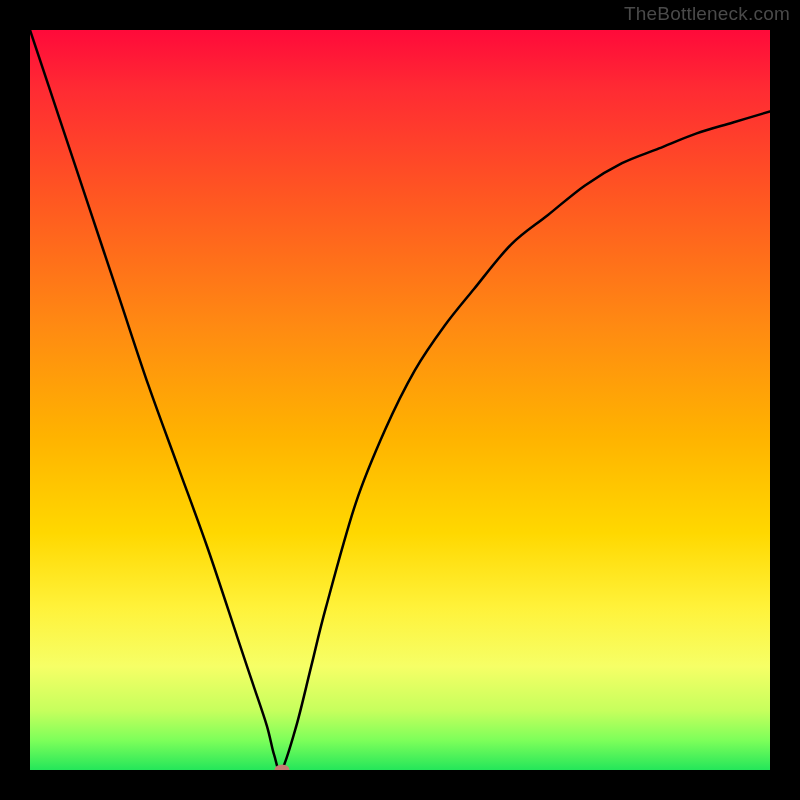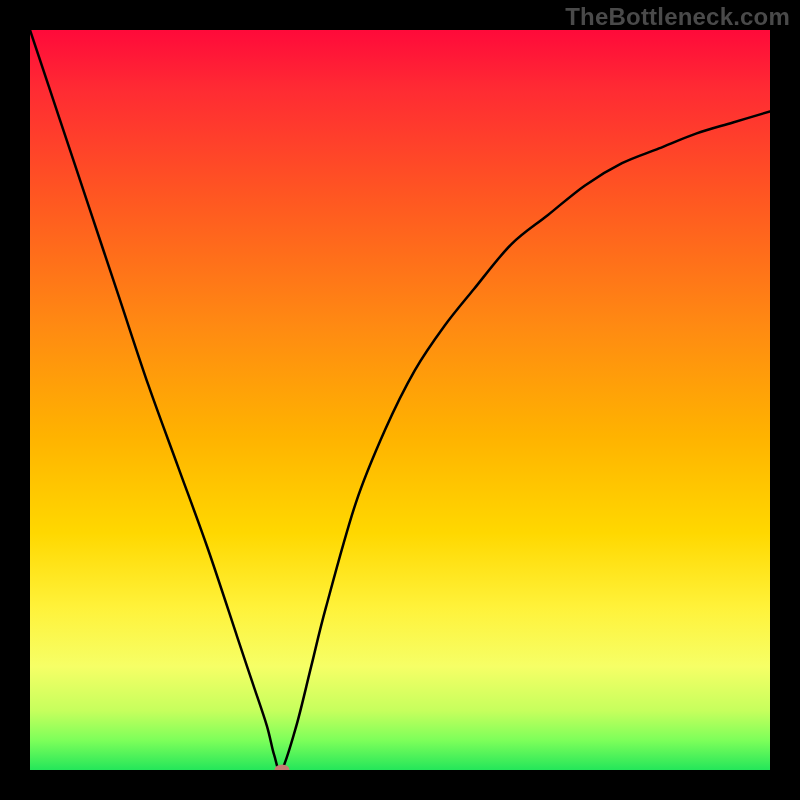--- a/index.html
+++ b/index.html
@@ -15,22 +15,22 @@
     position: relative;
     width: 800px;
     height: 800px;
     background: #000;
   }
   .watermark {
     position: absolute;
     top: 3px;
     right: 10px;
     color: #4a4a4a;
-    font-size: 24px;
-    font-weight: 700;
+    font-size: 19px;
+    font-weight: 400;
     letter-spacing: 0.2px;
     z-index: 5;
   }
   .plot-area {
     position: absolute;
     left: 30px;
     top: 30px;
     width: 740px;
     height: 740px;
     overflow: hidden;

